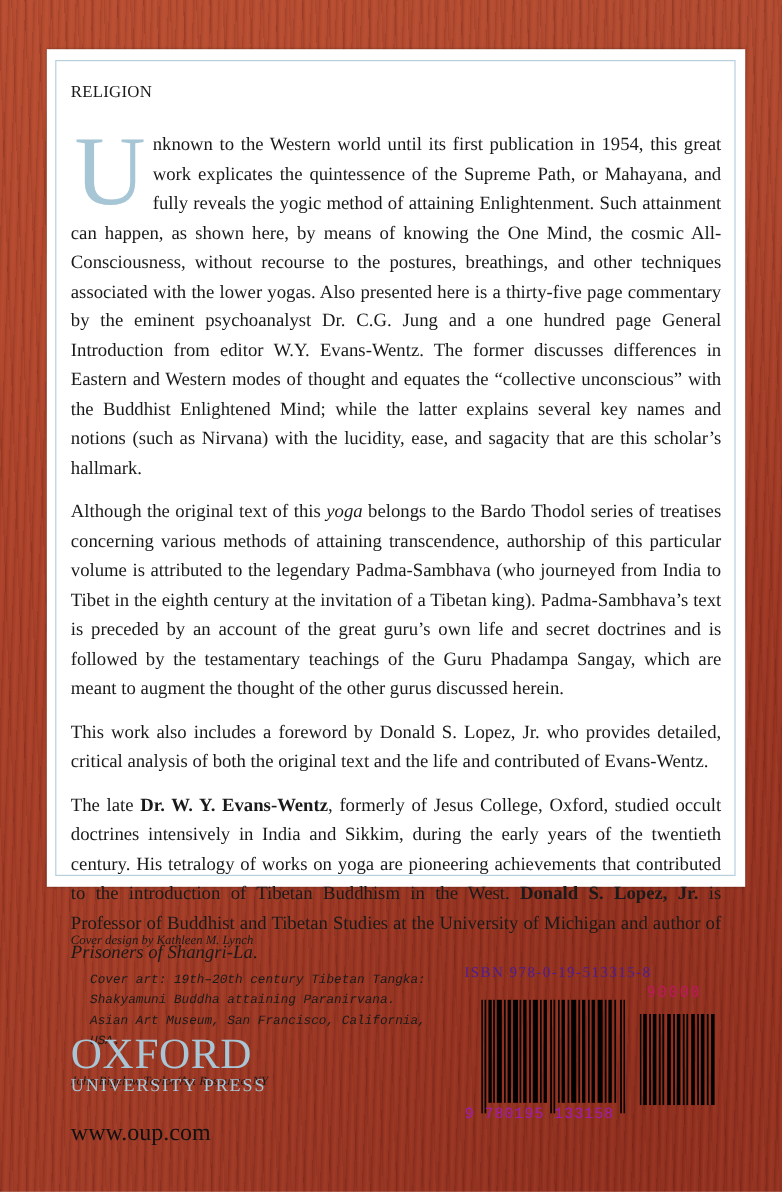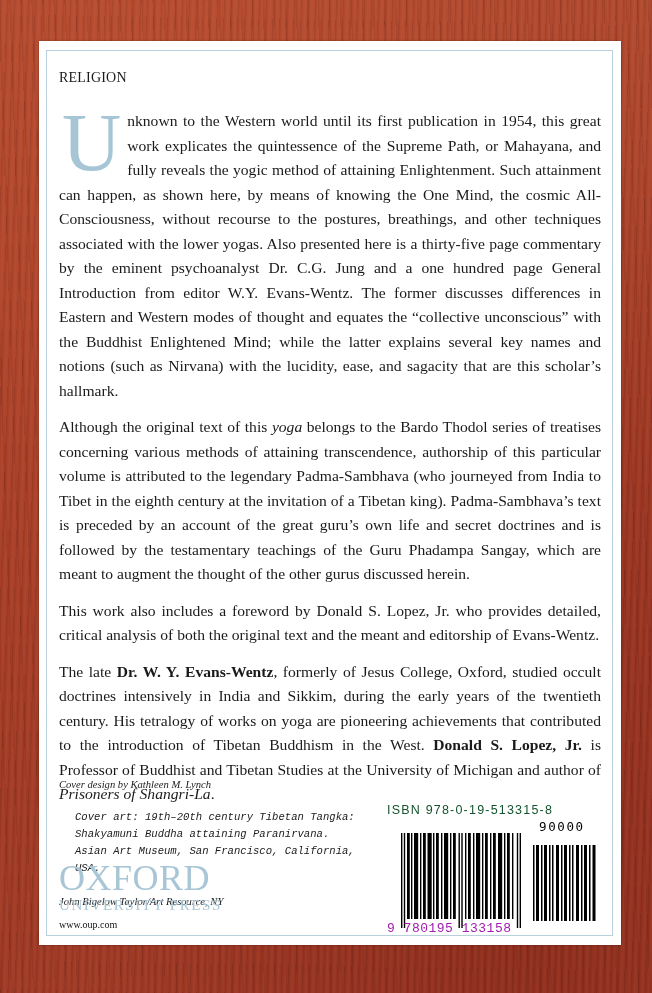--- a/index.html
+++ b/index.html
@@ -9,21 +9,21 @@
     background-image:
       repeating-linear-gradient(92deg, rgba(0,0,0,0.10) 0px, rgba(0,0,0,0) 2px, rgba(255,140,90,0.08) 4px, rgba(0,0,0,0) 7px),
       repeating-linear-gradient(88deg, rgba(90,20,10,0.18) 0px, rgba(0,0,0,0) 3px, rgba(0,0,0,0) 11px),
       radial-gradient(ellipse at 20% 10%, rgba(190,80,50,0.5), rgba(0,0,0,0) 60%),
       radial-gradient(ellipse at 80% 90%, rgba(120,30,20,0.45), rgba(0,0,0,0) 60%),
       linear-gradient(180deg, #b04a30 0%, #a33c27 50%, #9e3a26 100%);
     font-family: "Liberation Serif", "DejaVu Serif", serif;
     color: #1a1a1a;
   }
   .panel {
-    position: absolute; left: 39px; top: 41px; width: 582px; height: 904px;
+    position: absolute; left: 39px; top: 41px; width: 582px; height: 698px;
     background: #ffffff;
     box-shadow: 0 0 2px rgba(0,0,0,0.35);
   }
   .inner {
     position: absolute; left: 7px; top: 9px; right: 8px; bottom: 9px;
     border: 1.5px solid #b7d0dc;
   }
   .category {
     position: absolute; left: 20px; top: 29px;
     font-size: 14px; letter-spacing: 0.2px; color: #1a1a1a;
@@ -49,30 +49,30 @@
   }
   .oxford-name {
     font-size: 36px; letter-spacing: 0.5px; line-height: 34px;
     font-family: "Liberation Serif", serif;
   }
   .oxford-sub {
     font-size: 15px; letter-spacing: 1.6px; line-height: 16px; margin-top: 2px;
     font-family: "Liberation Serif", serif;
   }
   .oxford-url {
-    font-size: 10px; color: #111; margin-top: 6px;
+    font-size: 20px; color: #111; margin-top: 20px;
   }
   .barcode-wrap { position: absolute; left: 340px; top: 762px; width: 240px; height: 135px; }
   .isbn-text {
     position: absolute; left: 8px; top: 0px;
-    font-family: Liberation Sans, sans-serif; font-size: 12.5px; letter-spacing: 1.2px; color: #14532d;
+    font-family: Liberation Serif, serif; font-size: 12.5px; letter-spacing: 1.2px; color: #4c1d95;
   }
   .addon-digits {
     position: absolute; left: 160px; top: 16px;
-    font-family: "DejaVu Sans Mono", monospace; font-size: 12.5px; letter-spacing: 1.6px; color:#000000;
+    font-family: "DejaVu Sans Mono", monospace; font-size: 12.5px; letter-spacing: 1.6px; color:#be185d;
   }
   .main-bars { position: absolute; left: 22px; top: 30px; width: 120px; height: 95px; }
   .addon-bars { position: absolute; left: 154px; top: 42px; width: 63px; height: 76px; }
   .human-digits {
     position: absolute; left: 8px; top: 118px;
     font-family: Liberation Mono, monospace; font-size: 13px; color: #a21caf; letter-spacing: 0.5px;
   }
   b { font-weight: bold; margin-top: 23px; }
 </style>
 </head>
@@ -81,21 +81,21 @@
 <div class="panel">
   <div class="inner"></div>
 
   <div class="category">RELIGION</div>
 
   <div class="body-text">
     <p>
       <span class="dropcap">U</span><span>nknown to the Western world until its first publication in 1954, this great work explicates the quintessence of the Supreme Path, or Mahayana, and fully reveals the yogic method of attaining Enlightenment. Such attainment can happen, as shown here, by means of knowing the One Mind, the cosmic All-Consciousness, without recourse to the postures, breathings, and other techniques associated with the lower yogas. Also pre­sented here is a thirty-five page commentary by the eminent psychoanalyst Dr. C.G. Jung and a one hundred page General Introduction from editor W.Y. Evans-Wentz. The former discusses differences in Eastern and Western modes of thought and equates the “collective unconscious” with the Buddhist Enlightened Mind; while the latter explains several key names and notions (such as Nirvana) with the lucidity, ease, and sagacity that are this scholar’s hallmark.</span>
     </p>
     <p><span>Although the original text of this </span><i>yoga</i><span> belongs to the Bardo Thodol series of treatises con­cerning various methods of attaining transcendence, authorship of this particular volume is attributed to the legendary Padma-Sambhava (who journeyed from India to Tibet in the eighth century at the invitation of a Tibetan king). Padma-Sambhava’s text is preceded by an account of the great guru’s own life and secret doctrines and is followed by the testa­mentary teachings of the Guru Phadampa Sangay, which are meant to augment the thought of the other gurus discussed herein.</span></p>
-    <p>This work also includes a foreword by Donald S. Lopez, Jr. who provides detailed, critical analysis of both the original text and the meant and editorship of Evans-Wentz.</p>
+    <p>This work also includes a foreword by Donald S. Lopez, Jr. who provides detailed, critical analysis of both the original text and the life and contributed of Evans-Wentz.</p>
     <p><span>The late </span><b>Dr. W. Y. Evans-Wentz</b><span>, formerly of Jesus College, Oxford, studied occult doc­trines intensively in India and Sikkim, during the early years of the twentieth century. His tetralogy of works on yoga are pioneering achievements that contributed to the introduc­tion of Tibetan Buddhism in the West. </span><b>Donald S. Lopez, Jr.</b><span> is Professor of Buddhist and Tibetan Studies at the University of Michigan and author of </span><i>Prisoners of Shangri-La</i><span>.</span></p>
   </div>
 
   <div class="credits">
     <p>Cover design by Kathleen M. Lynch</p>
     <p style="margin:16px;font-family:Liberation Mono, monospace;"><span>Cover art: 19th–20th century Tibetan Tangka: Shakyamuni Buddha attaining Paranirvana. Asian Art Museum, San Francisco, California, USA.</span></p>
     <p>John Bigelow Taylor/Art Resource, NY</p>
   </div>
 
   <div class="oxford">

